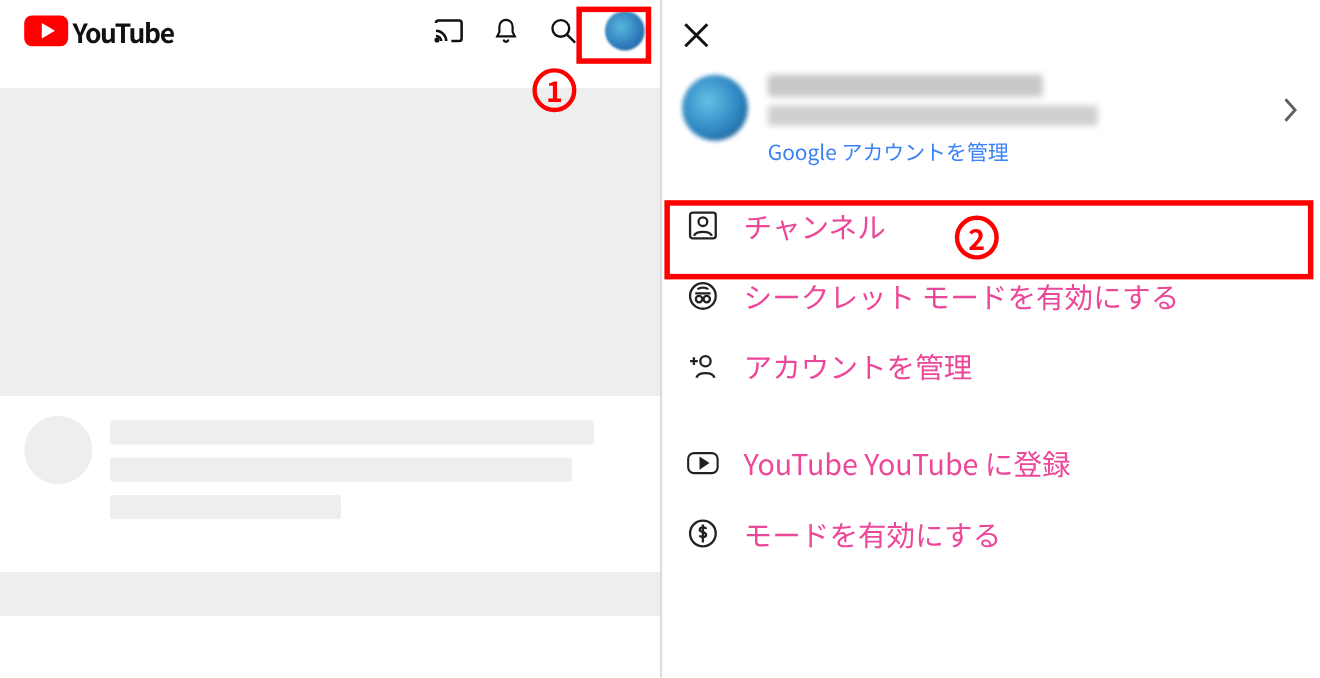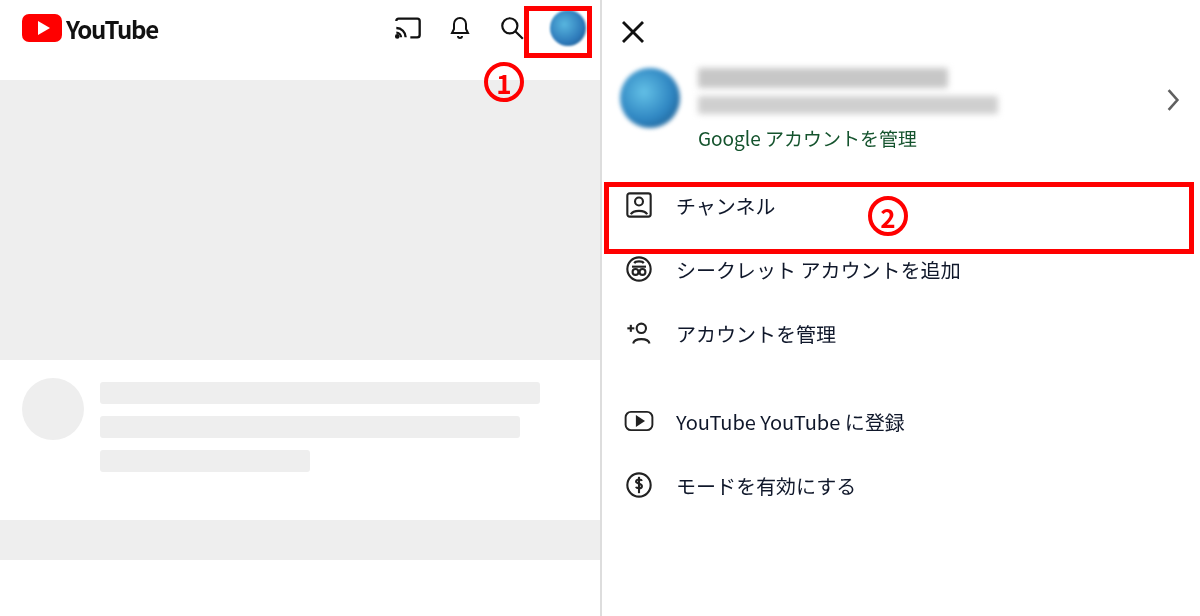--- a/index.html
+++ b/index.html
@@ -31,25 +31,25 @@
   
   .right { width:600px; height:616px; position:relative; background:#fff; }
   .close-row { height:64px; display:flex; align-items:center; padding-left:18px;}
   .close-x svg { width:30px; height:30px; }
 
   .acct-header { display:flex; align-items:flex-start; padding:4px 20px 0 20px; gap:18px; position:relative;}
   .avatar-big { width:60px; height:60px; border-radius:50%; background: radial-gradient(circle at 40% 40%, #63c0e6 0%, #2f86c2 55%, #144a78 100%); flex-shrink:0; filter:blur(2px);}
   .acct-text { flex:1; min-width:0;}
   .acct-name { height:20px; width:250px; background:#c7c7c7; border-radius:2px; margin-bottom:8px; filter:blur(3px);}
   .acct-mail { height:18px; width:300px; background:#cfcfcf; border-radius:2px; margin-bottom:10px; filter:blur(3px);}
-  .acct-manage { color:#14532d; font-size:19px; }
+  .acct-manage { color:#3b82f6; font-size:19px; }
   .chev-r { position:absolute; right:20px; top:24px; color:#606060;}
 
   .menu { margin-top:22px; }
-  .menu-item { display:flex; align-items:center; gap:22px; height:64px; padding:0 24px; font-size:20px; color:#0f172a; cursor:pointer;}
+  .menu-item { display:flex; align-items:center; gap:22px; height:64px; padding:0 24px; font-size:26px; color:#ec4899; cursor:pointer;}
   .menu-icon { width:30px; height:30px; display:flex; align-items:center; justify-content:center; color:#222; flex-shrink:0;}
   .menu-divider { height:24px; }
 
   
   .ann-circle { position:absolute; width:40px; height:40px; border:4px solid #ff0000; border-radius:50%; color:#ff0000; font-size:26px; font-weight:700; display:flex; align-items:center; justify-content:center; background:#fff0; pointer-events:none;}
   .ann-rect { position:absolute; border:5px solid #ff0000; pointer-events:none;}
   .vdiv { position:absolute; left:600px; top:0; width:2px; height:616px; background:#ddd;}
 
   svg { display:block; }
 </style>
@@ -148,21 +148,21 @@
         <span class="menu-icon">
           <svg width="28" height="28" viewBox="0 0 24 24" fill="none" stroke="currentColor" stroke-width="1.8">
             <circle cx="12" cy="12" r="10"></circle>
             <path d="M6 10 h12"></path>
             <path d="M8 7 c1-2 7-2 8 0"></path>
             <circle cx="9" cy="14.5" r="2.5"></circle>
             <circle cx="15" cy="14.5" r="2.5"></circle>
             <path d="M11.5 14.5 h1"></path>
           </svg>
         </span>
-        <span>シークレット アカウントを追加</span>
+        <span>シークレット モードを有効にする</span>
       </div>
 
       <div class="menu-item">
         <span class="menu-icon">
           <svg width="28" height="28" viewBox="0 0 24 24" fill="none" stroke="currentColor" stroke-width="1.8">
             <circle cx="14" cy="8" r="4"></circle>
             <path d="M7 21 c1-5 13-5 14 0"></path>
             <line x1="2" y1="8" x2="8" y2="8"></line>
             <line x1="5" y1="5" x2="5" y2="11"></line>
           </svg>

